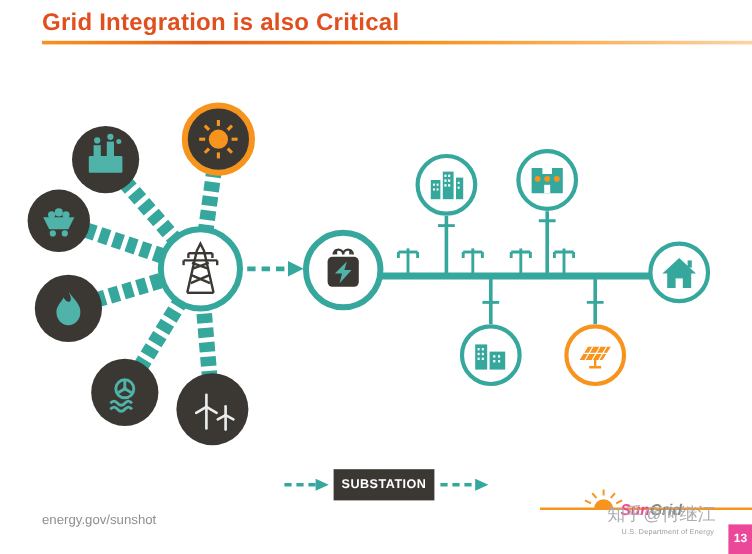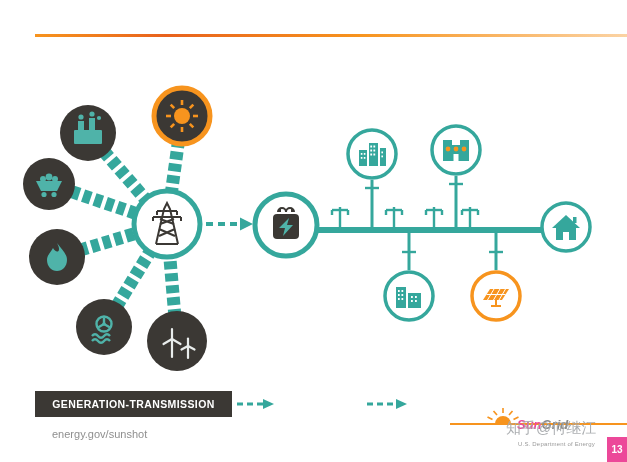--- a/index.html
+++ b/index.html
@@ -16,21 +16,21 @@
 
   .diagram-svg { position:absolute; left:0; top:0; }
 
   .label-box { position:absolute; top:391px; height:26px; background:#3B3834; color:#ffffff;
     font-size:10.5px; font-weight:bold; letter-spacing:0.4px;
     display:flex; align-items:center; justify-content:center; }
   .box-gen  { left:35px;  width:197px; }
   .box-sub  { left:278px; width:84px;  }
   .box-dist { left:412px; width:160px; }
 
-  .footer-url { position:absolute; left:35px; top:428px; font-size:11px; color:#8f8f8f;margin-left:17px; }
+  .footer-url { position:absolute; left:35px; top:428px; font-size:11px; color:#8f8f8f; }
   .logo-text { position:absolute; left:517px; top:417px; font-size:13px; font-weight:bold; font-style:italic; white-space:nowrap; }
   .logo-text .sun { color:#ec4899; }
   .logo-text .shot { color:#8a8a8a; }
   .dept-text { position:absolute; left:518px; top:441px; font-size:6px; color:#9a9a9a; letter-spacing:0.2px; }
   .watermark { position:absolute; left:506px; top:419px; font-size:15px; color:#A8ABAE; opacity:0.95; white-space:nowrap; }
   .page-num { position:absolute; left:607px; top:437px; width:20px; height:25px; background:#ec4899;
     color:#fff; font-size:10px; font-weight:bold; display:flex; align-items:center; justify-content:center; }
 </style>
 </head>
 <body>
@@ -269,24 +269,25 @@
       <g stroke="#F7941E" stroke-width="1.6">
         <line x1="503" y1="413" x2="503" y2="408"></line>
         <line x1="497" y1="415" x2="493.5" y2="411"></line>
         <line x1="509" y1="415" x2="512.5" y2="411"></line>
         <line x1="492.5" y1="419.5" x2="487.5" y2="417"></line>
         <line x1="513.5" y1="419.5" x2="518.5" y2="417"></line>
       </g>
     </g>
   </svg>
 
+  <div class="page-title">Grid Integration is also Critical</div>
   <div class="title-rule"></div>
 
 
-  <div class="label-box box-gen">GENERATION-TRANSMISSION</div>
+  <div class="label-box box-sub">SUBSTATION</div>
 
   <div class="footer-url">energy.gov/sunshot</div>
   <div class="logo-text"><span class="sun">Sun</span><span class="shot">Grid</span></div>
   <div class="dept-text">U.S. Department of Energy</div>
   <div class="watermark">知乎@何继江</div>
   <div class="page-num">13</div>
 
 </div>
 
 </body></html>

